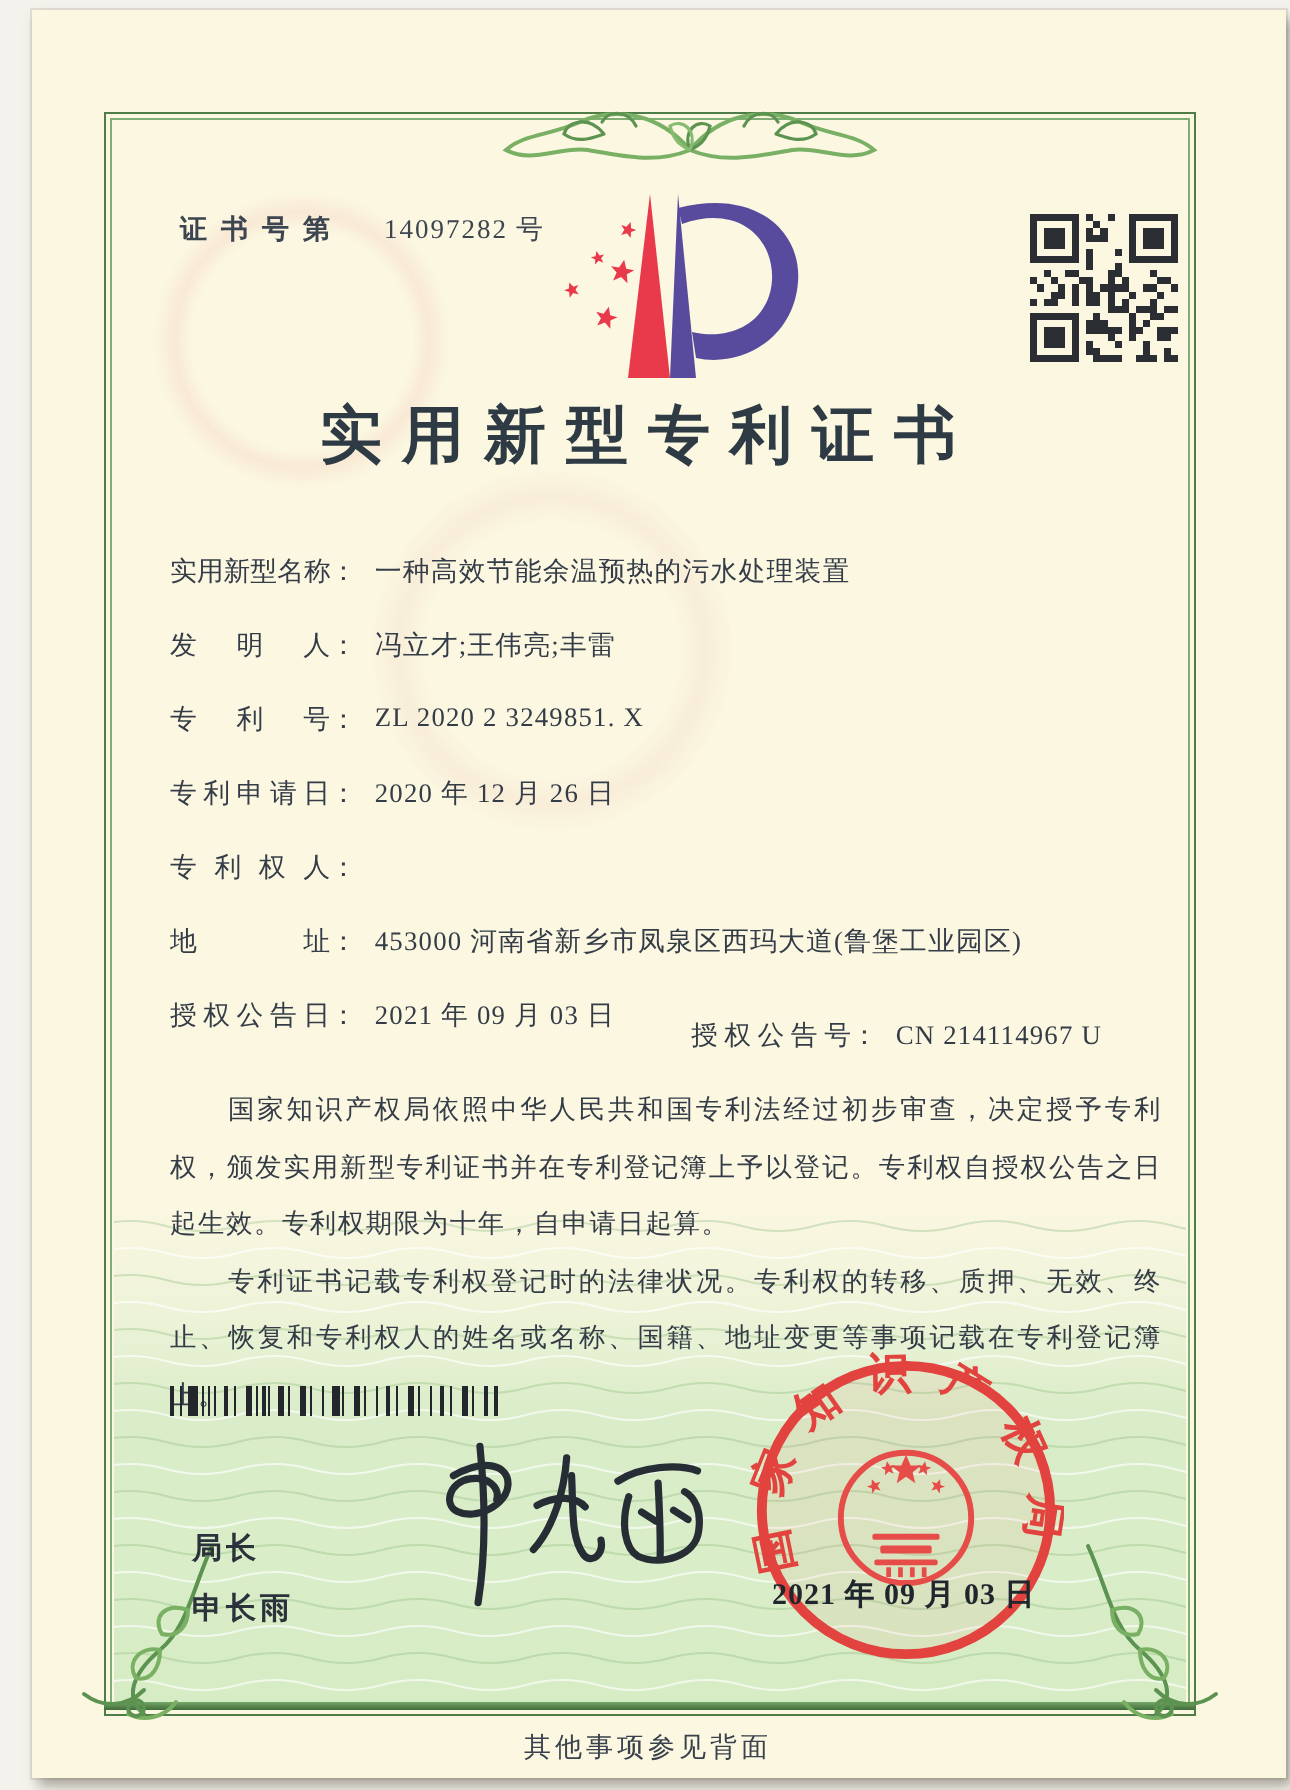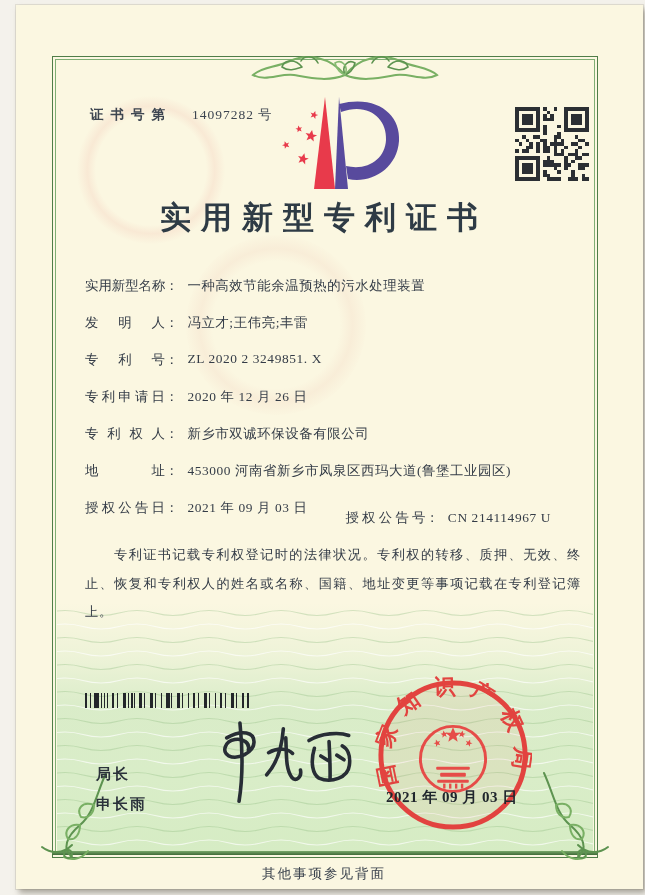--- a/index.html
+++ b/index.html
@@ -295,40 +295,40 @@
       <span class="fvalue">ZL 2020 2 3249851. X</span>
     </div>
     <div class="frow">
       <span class="flabel">专利申请日</span>
         <span class="fcolon">：</span>
       <span class="fvalue">2020 年 12 月 26 日</span>
     </div>
     <div class="frow">
       <span class="flabel">专利权人</span>
         <span class="fcolon">：</span>
-      <span class="fvalue">新乡市双诚环保设备有限公司</span>
     </div>
     <div class="frow">
       <span class="flabel">地址</span>
         <span class="fcolon">：</span>
       <span class="fvalue">453000 河南省新乡市凤泉区西玛大道(鲁堡工业园区)</span>
     </div>
     <div class="frow">
       <span class="flabel">授权公告日</span>
         <span class="fcolon">：</span>
       <span class="fvalue">2021 年 09 月 03 日</span>
       <span class="pair2">
         <span class="flabel">授权公告号</span>
           <span class="fcolon">：</span>
         <span class="fvalue">CN 214114967 U</span>
       </span>
     </div>
   </div>
 
   <div class="abs legal">
+    <p>国家知识产权局依照中华人民共和国专利法经过初步审查，决定授予专利权，颁发实用新型专利证书并在专利登记簿上予以登记。专利权自授权公告之日起生效。专利权期限为十年，自申请日起算。</p>
     <p>专利证书记载专利权登记时的法律状况。专利权的转移、质押、无效、终止、恢复和专利权人的姓名或名称、国籍、地址变更等事项记载在专利登记簿上。</p>
   </div>
 
   <div class="abs barcode"></div>
 
   <div class="abs director dir-title">局长</div>
   <div class="abs director dir-name">申长雨</div>
 
   <svg class="abs" style="left:182px;top:706px;" width="168" height="100" viewBox="0 0 168 100">
     <g stroke="#272d35" stroke-width="3.6" fill="none" stroke-linecap="round" transform="rotate(-3 84 50)">

